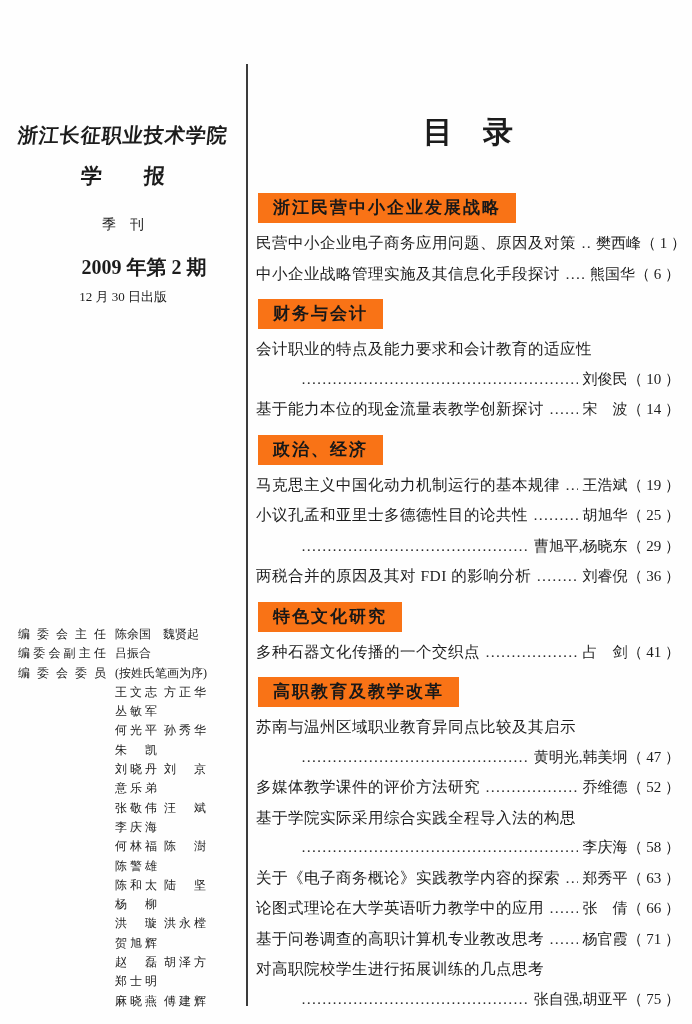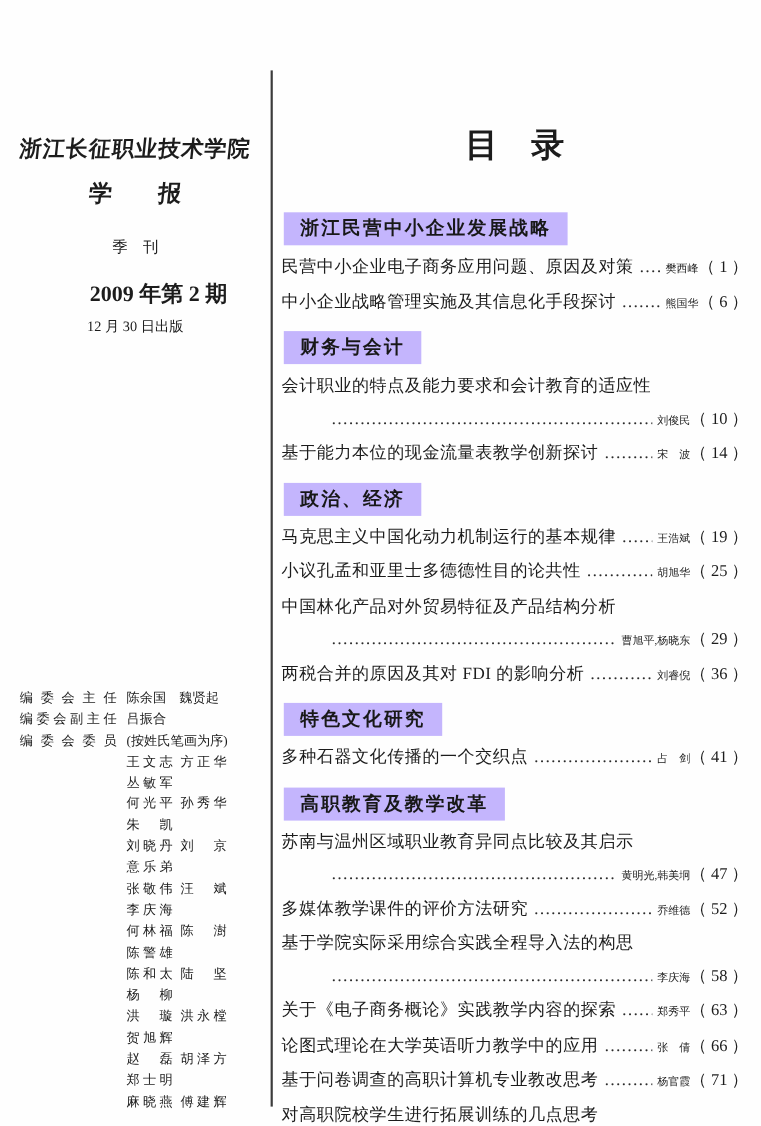--- a/index.html
+++ b/index.html
@@ -22,28 +22,28 @@
   .lbl{display:inline-block;width:88px;text-align:justify;text-align-last:justify;
        margin-right:9px;vertical-align:top;}
   .mrow{padding-left:97px;}
   .mname{display:inline-block;width:42px;text-align:justify;text-align-last:justify;
          margin-right:7px;}
   .mname:last-child{margin-right:0;}
 
   
   .rightcol{position:absolute;left:256px;top:112px;width:424px;}
   .toc-title{text-align:center;font-size:30px;font-weight:bold;margin-bottom:32px;}
-  .sec-head{display:inline-block;background:#c4b5fd;color:#181818;font-weight:bold;
+  .sec-head{display:inline-block;background:#f97316;color:#181818;font-weight:bold;
             font-size:17px;letter-spacing:2px;padding:3px 15px 4px 15px;margin:8px 0 5px 2px;
             font-family:"Liberation Sans","DejaVu Sans",sans-serif;}
   .sec{margin-bottom:2px;}
   .art{display:flex;align-items:baseline;font-size:15.5px;line-height:29.5px;white-space:nowrap;}
   .t{flex:0 0 auto;letter-spacing:0.5px;}
   .d{flex:1 1 auto;overflow:hidden;margin:0 5px;min-width:10px;color:#2a2a2a;}
-  .a{flex:0 0 auto;font-size:10px;}
+  .a{flex:0 0 auto;font-size:15px;}
   .p{flex:0 0 auto;font-size:15px;}
   .t-line{font-size:15.5px;line-height:29.5px;letter-spacing:0.5px;white-space:nowrap;}
   .c-line{display:flex;align-items:baseline;font-size:15.5px;line-height:29.5px;
           padding-left:40px;white-space:nowrap;}
 </style>
 </head>
 <body>
 
 <div class="page">
   <div class="divider"></div>
@@ -124,21 +124,20 @@
           <span class="a">王浩斌</span>
           <span class="p">（ 19 ）</span>
         </div>
       <div class="art">
           <span class="t">小议孔孟和亚里士多德德性目的论共性</span>
           <span class="d">………………………………………………………………………………………………</span>
           <span class="a">胡旭华</span>
           <span class="p">（ 25 ）</span>
         </div>
       <div>
-        <div class="t-line">中国林化产品对外贸易特征及产品结构分析</div>
         <div class="c-line">
             <span class="d">………………………………………………………………………………………………</span>
             <span class="a">曹旭平,杨晓东</span>
             <span class="p">（ 29 ）</span>
           </div>
       </div>
       <div class="art">
           <span class="t">两税合并的原因及其对 FDI 的影响分析</span>
           <span class="d">………………………………………………………………………………………………</span>
           <span class="a">刘睿倪</span>

